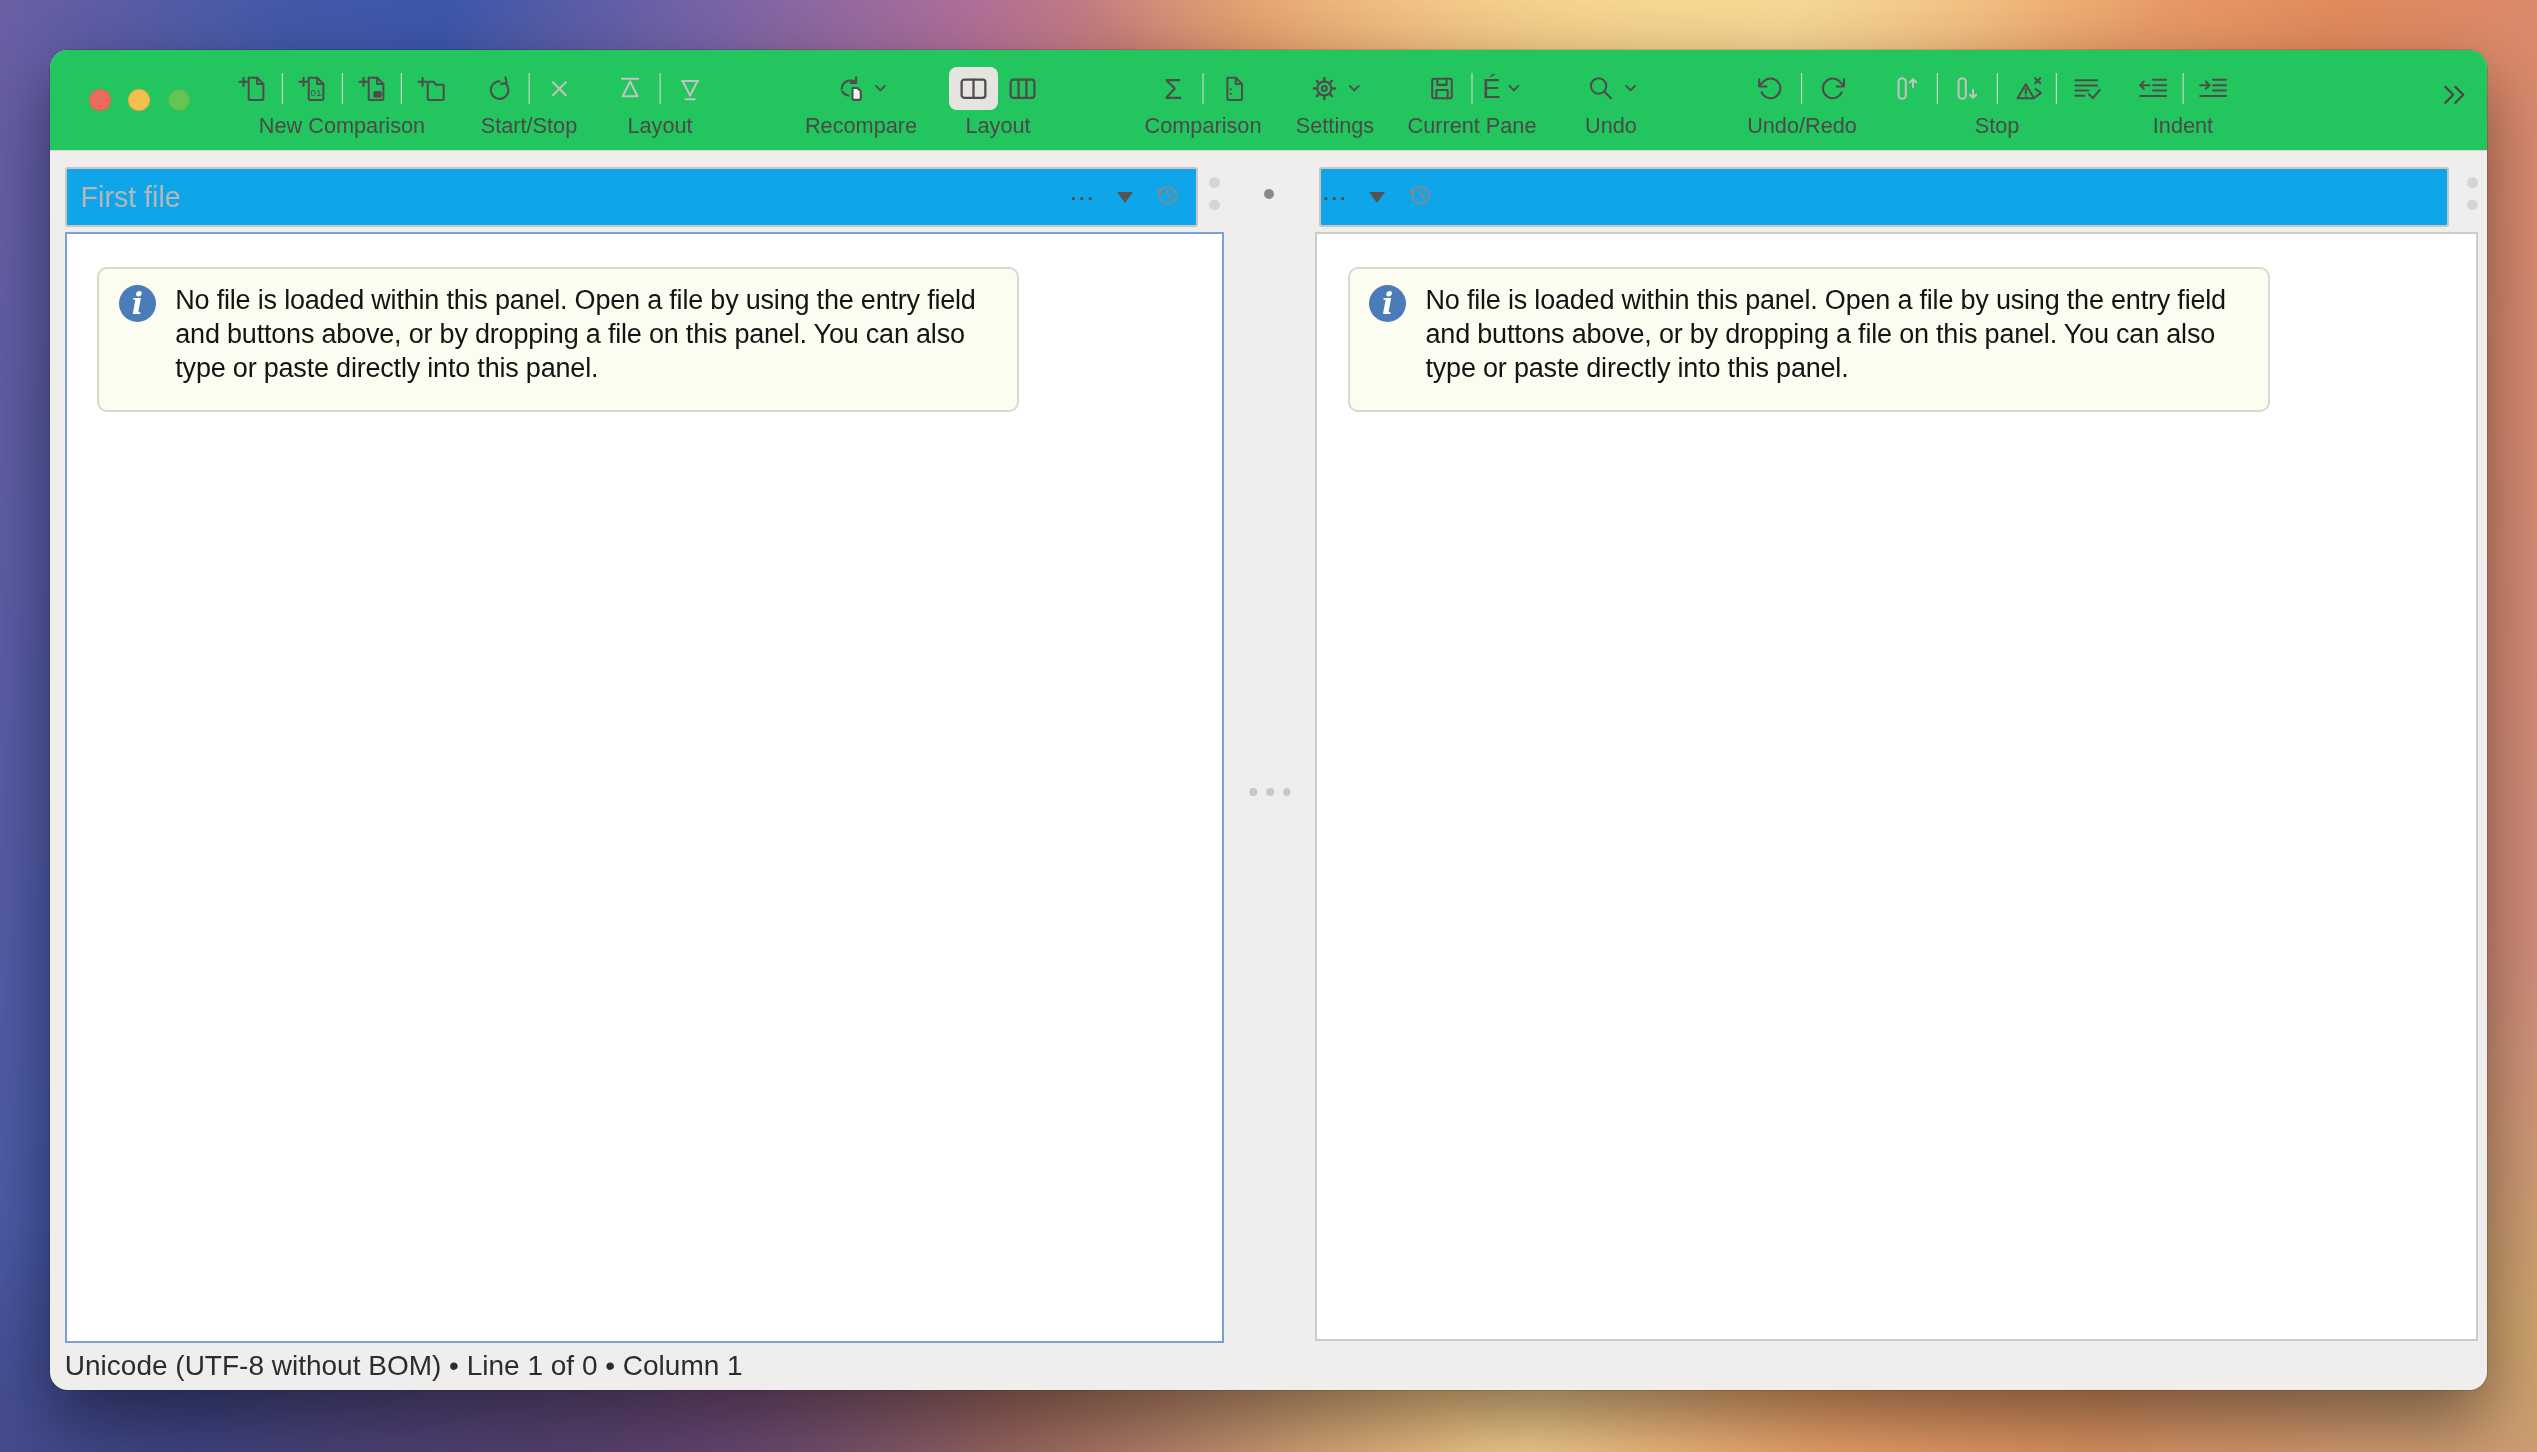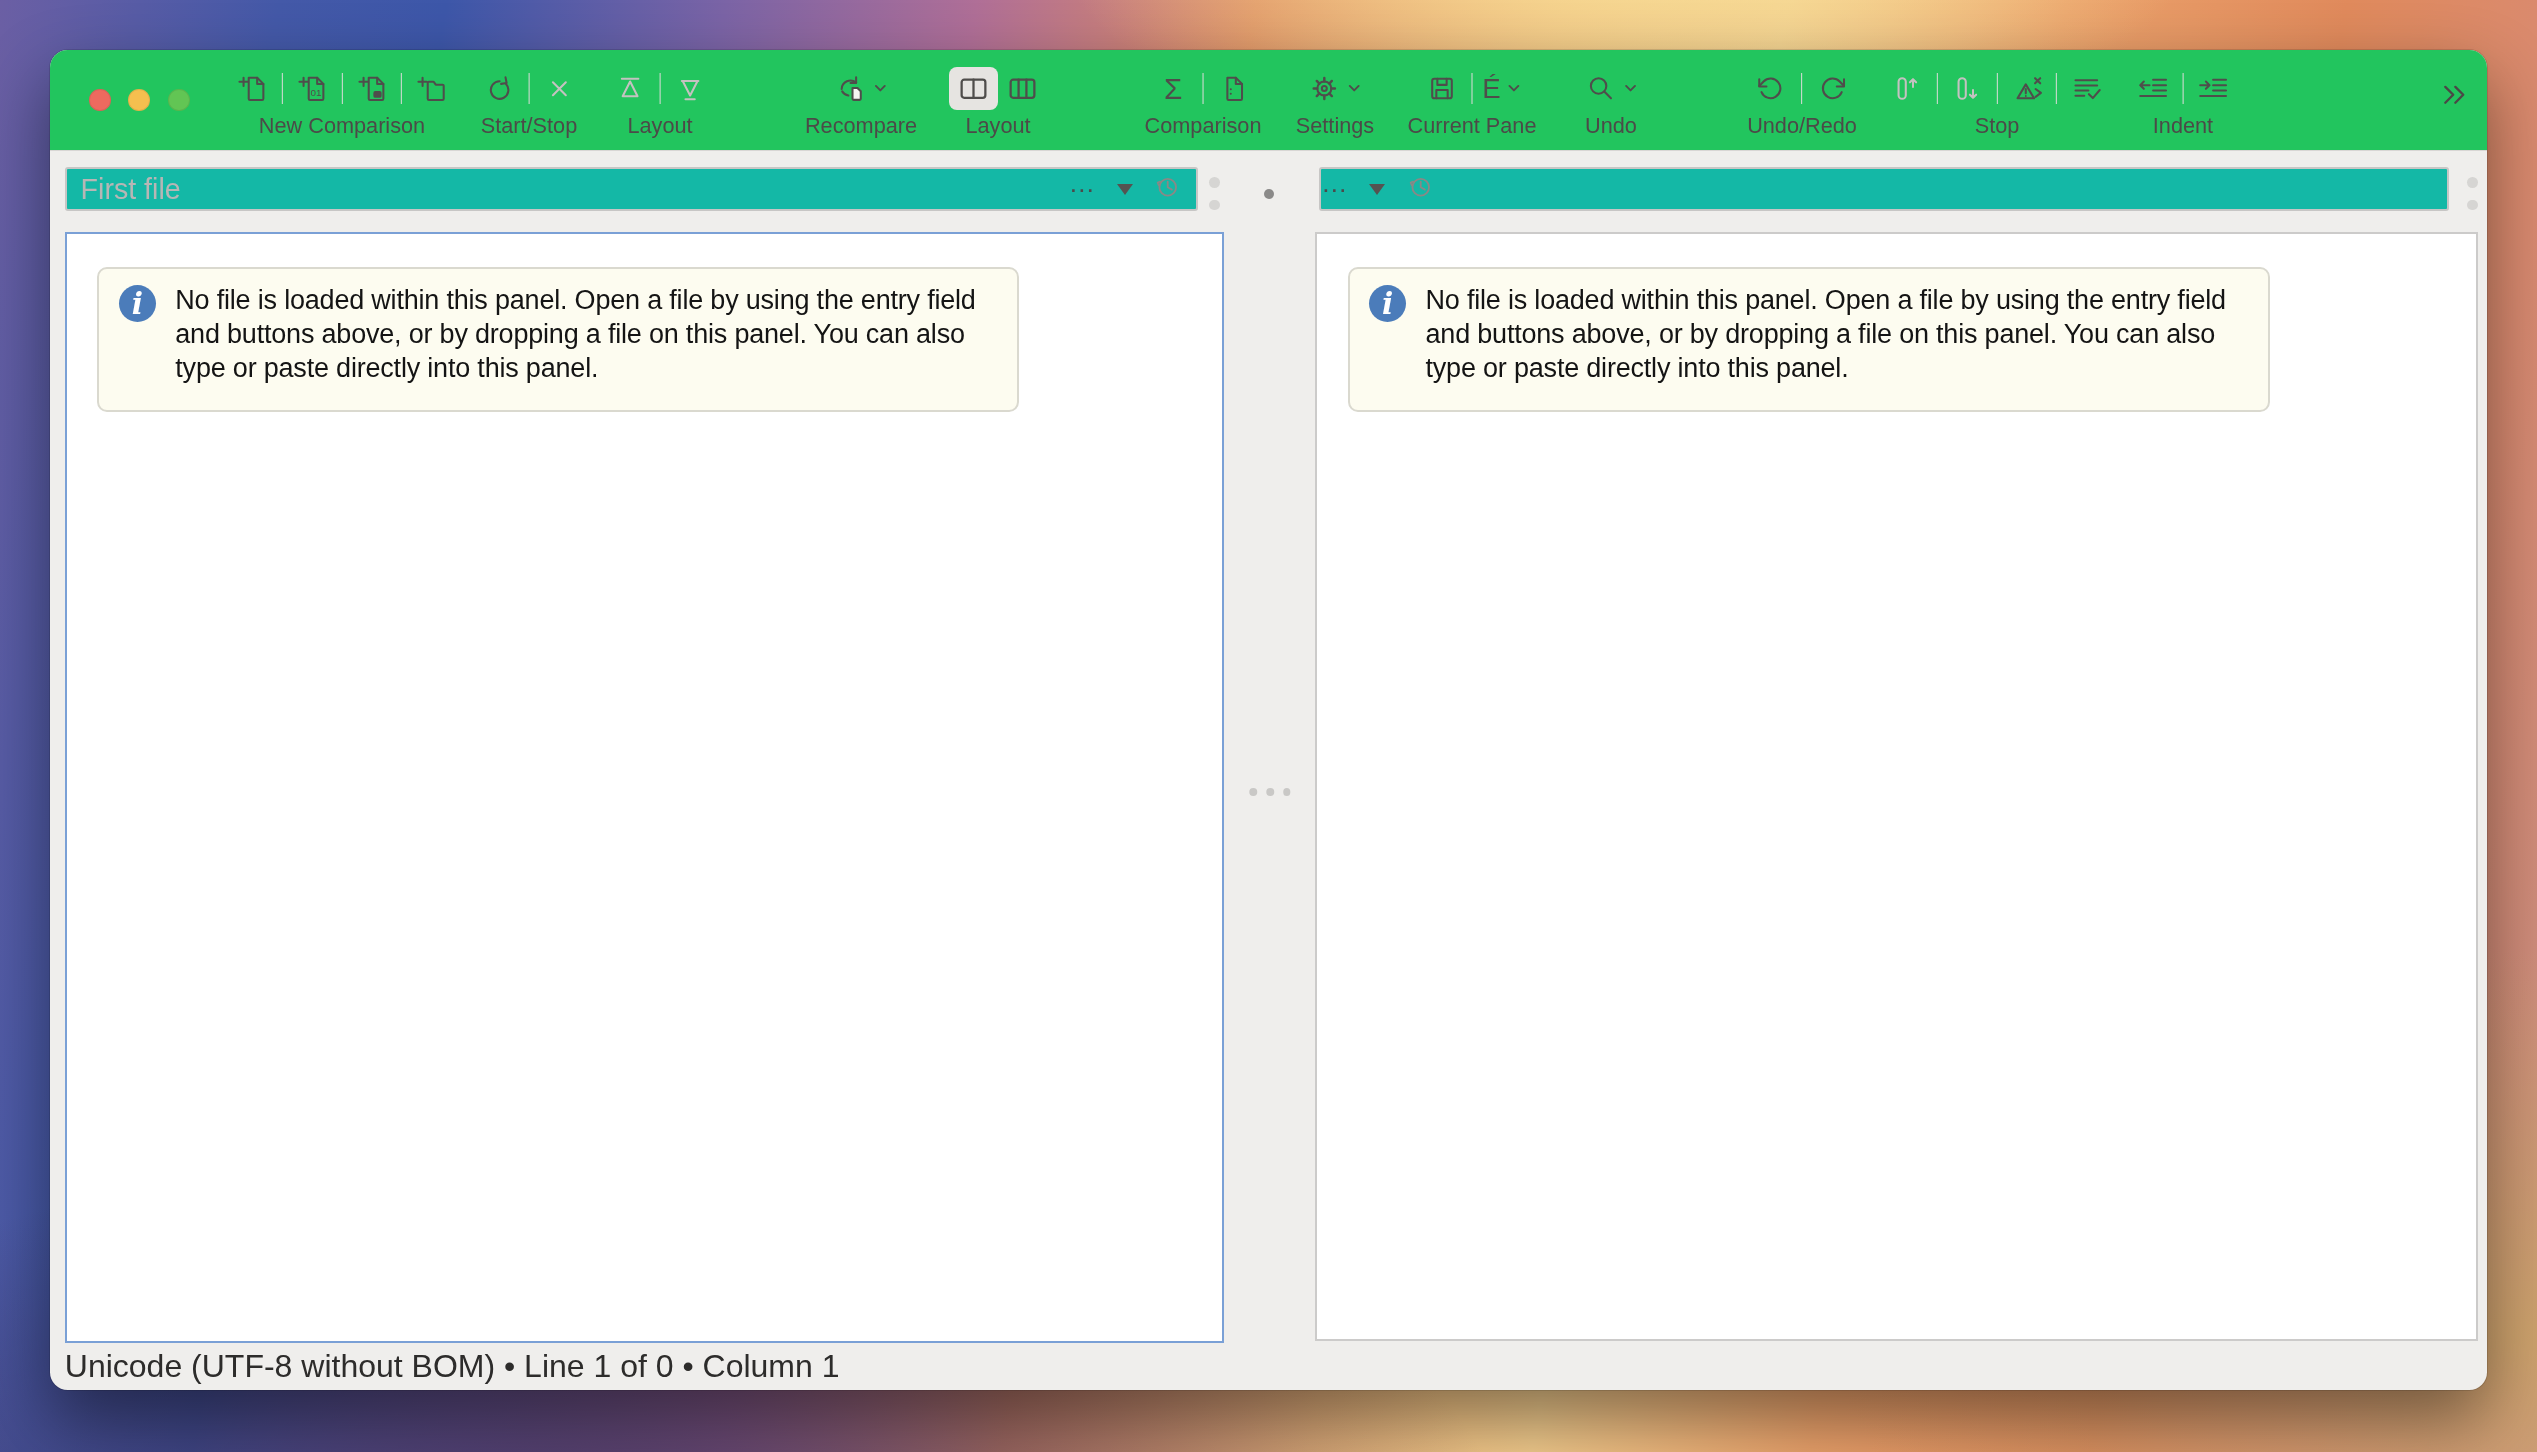--- a/index.html
+++ b/index.html
@@ -34,21 +34,21 @@
   .tb-btn svg { stroke:#4f4d4b; fill:none; stroke-width:2; stroke-linecap:round; stroke-linejoin:round; }
   .tb-btn.disabled svg { stroke:#c4c2c0; }
   .tb-btn .fillpart { fill:#4f4d4b; stroke:none; }
   .tb-sep { width:1px; height:31.5px; background:#dddcda; margin:0 4.9px; }
   .tb-label { margin-top:2px; font-size:21.7px; color:#4c4a48; white-space:nowrap; }
   .glyph { font-size:29.6px; color:#4f4d4b; line-height:1; }
   .chev { margin-left:5.9px; }
   .overflow { position:absolute; top:29.6px; left:2390px; }
   
   .field {
-    position:absolute; top:117px; height:44px; background:#14b8a6;
+    position:absolute; top:117px; height:60px; background:#0ea5e9;
     border:2px solid #c7c6c5; border-radius:3px; display:flex; align-items:center;
   }
   .field.first  { left:14.8px;   width:1133px; }
   .field.second { left:1269px; width:1130px; }
   .field input {
     flex:1; border:none; outline:none; background:transparent;
     font-family:"Liberation Sans","DejaVu Sans",sans-serif;
     font-size:28.6px; color:#333; padding:0 0 0 13.8px;
   }
   .field input::placeholder { color:#b7b6b5; }
@@ -77,21 +77,21 @@
     font-family:"DejaVu Serif","Liberation Serif",serif; font-style:italic; font-weight:bold; font-size:29.6px;
   }
   .info-text {
     position:absolute; left:76px; top:13.8px; width:837px;
     font-size:27px; letter-spacing:-0.2px; line-height:34px; color:#141414;
   }
   .splitter { position:absolute; left:1220px; top:738px; transform:translateX(-50%); display:flex; gap:8.9px; }
   .splitter i { width:7.9px; height:7.9px; border-radius:50%; background:#c9c8c6; }
   
   .statusbar { position:absolute; left:0; top:1293px; width:100%; height:46px; display:flex; align-items:center; }
-  .status-text { padding-left:14.8px; font-size:32px; color:#2d2c2b; }
+  .status-text { padding-left:14.8px; font-size:28px; color:#2d2c2b; }
 </style>
 </head>
 <body>
 
 <div class="window">
 
   <div class="toolbar">
     <div class="traffic red"></div>
     <div class="traffic yellow"></div>
     <div class="traffic green"></div>

